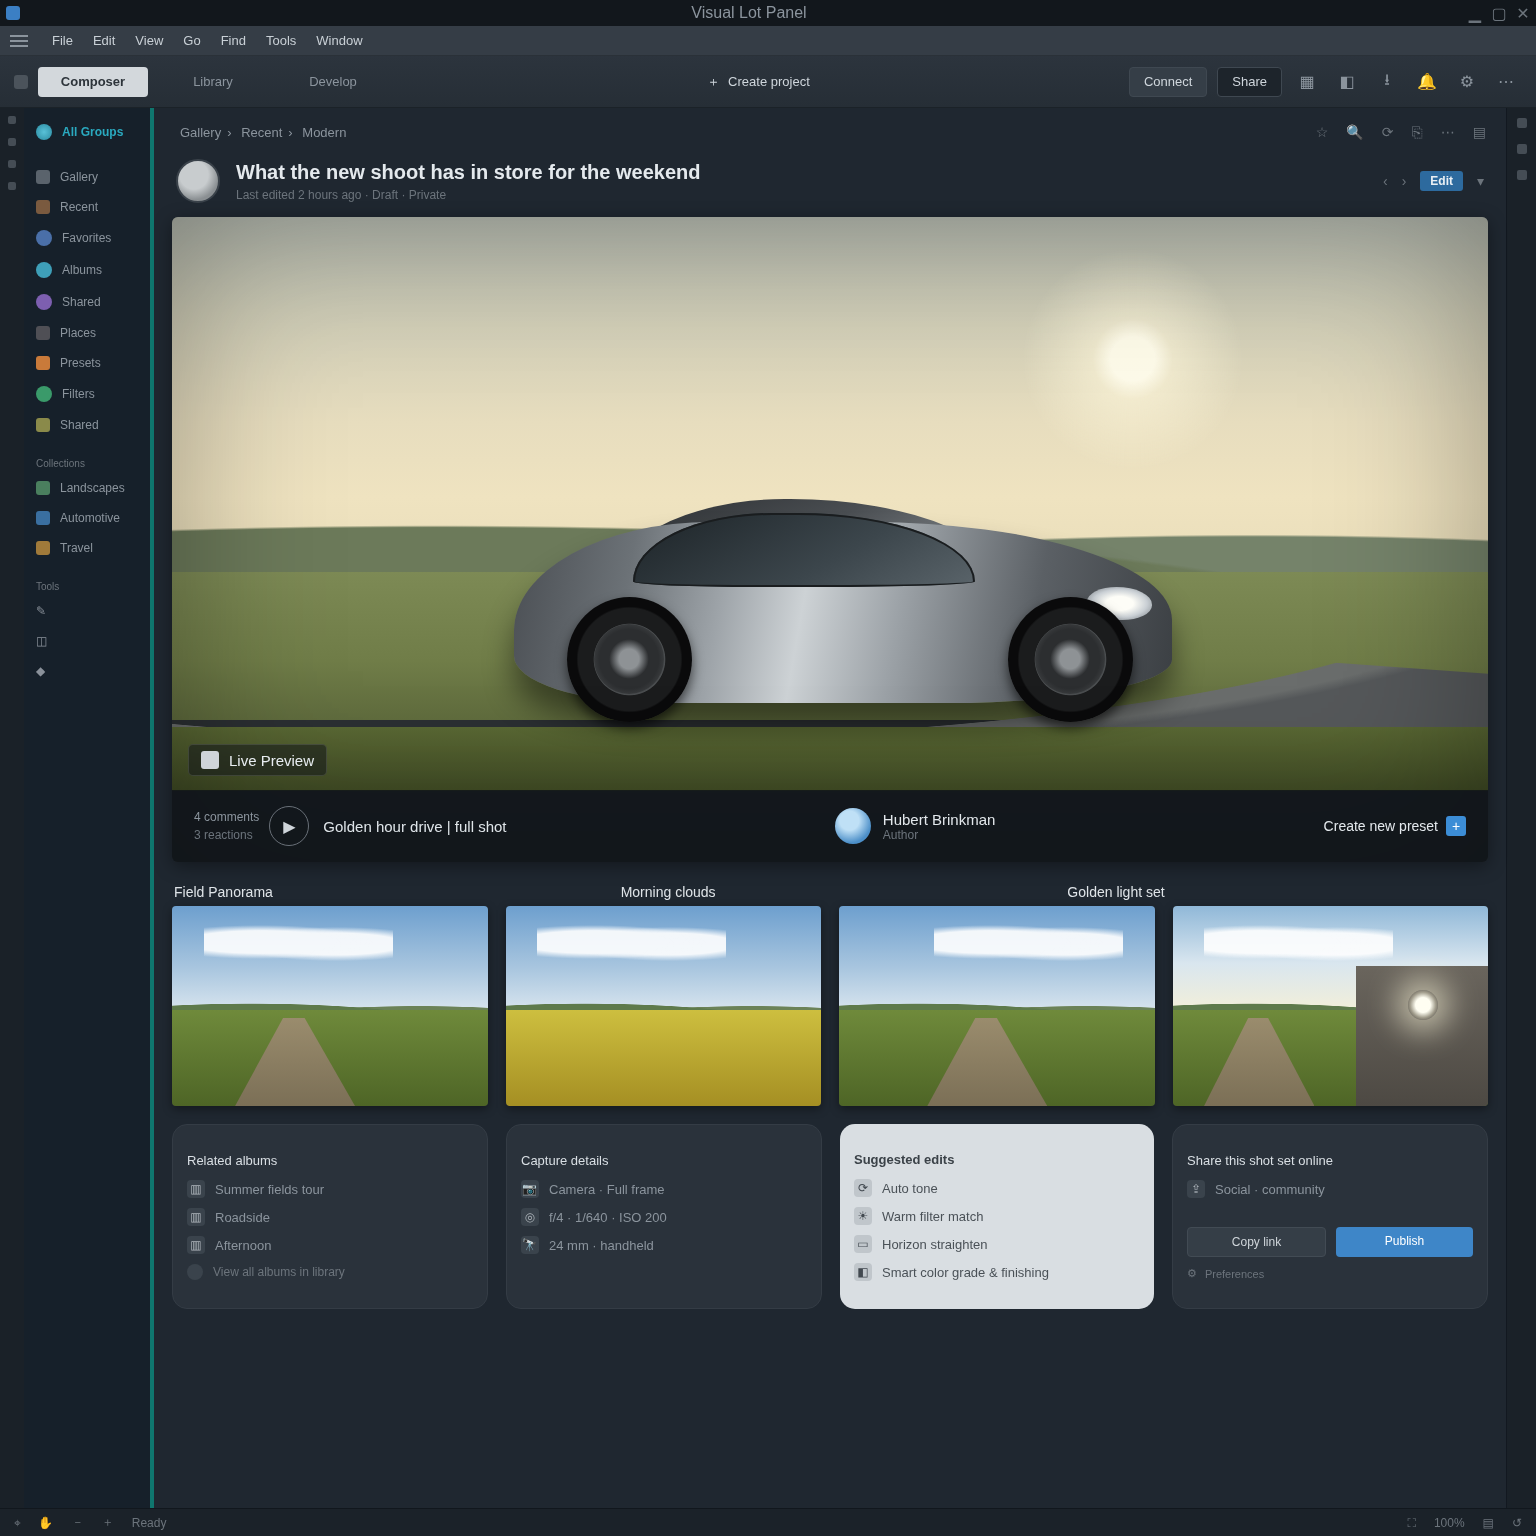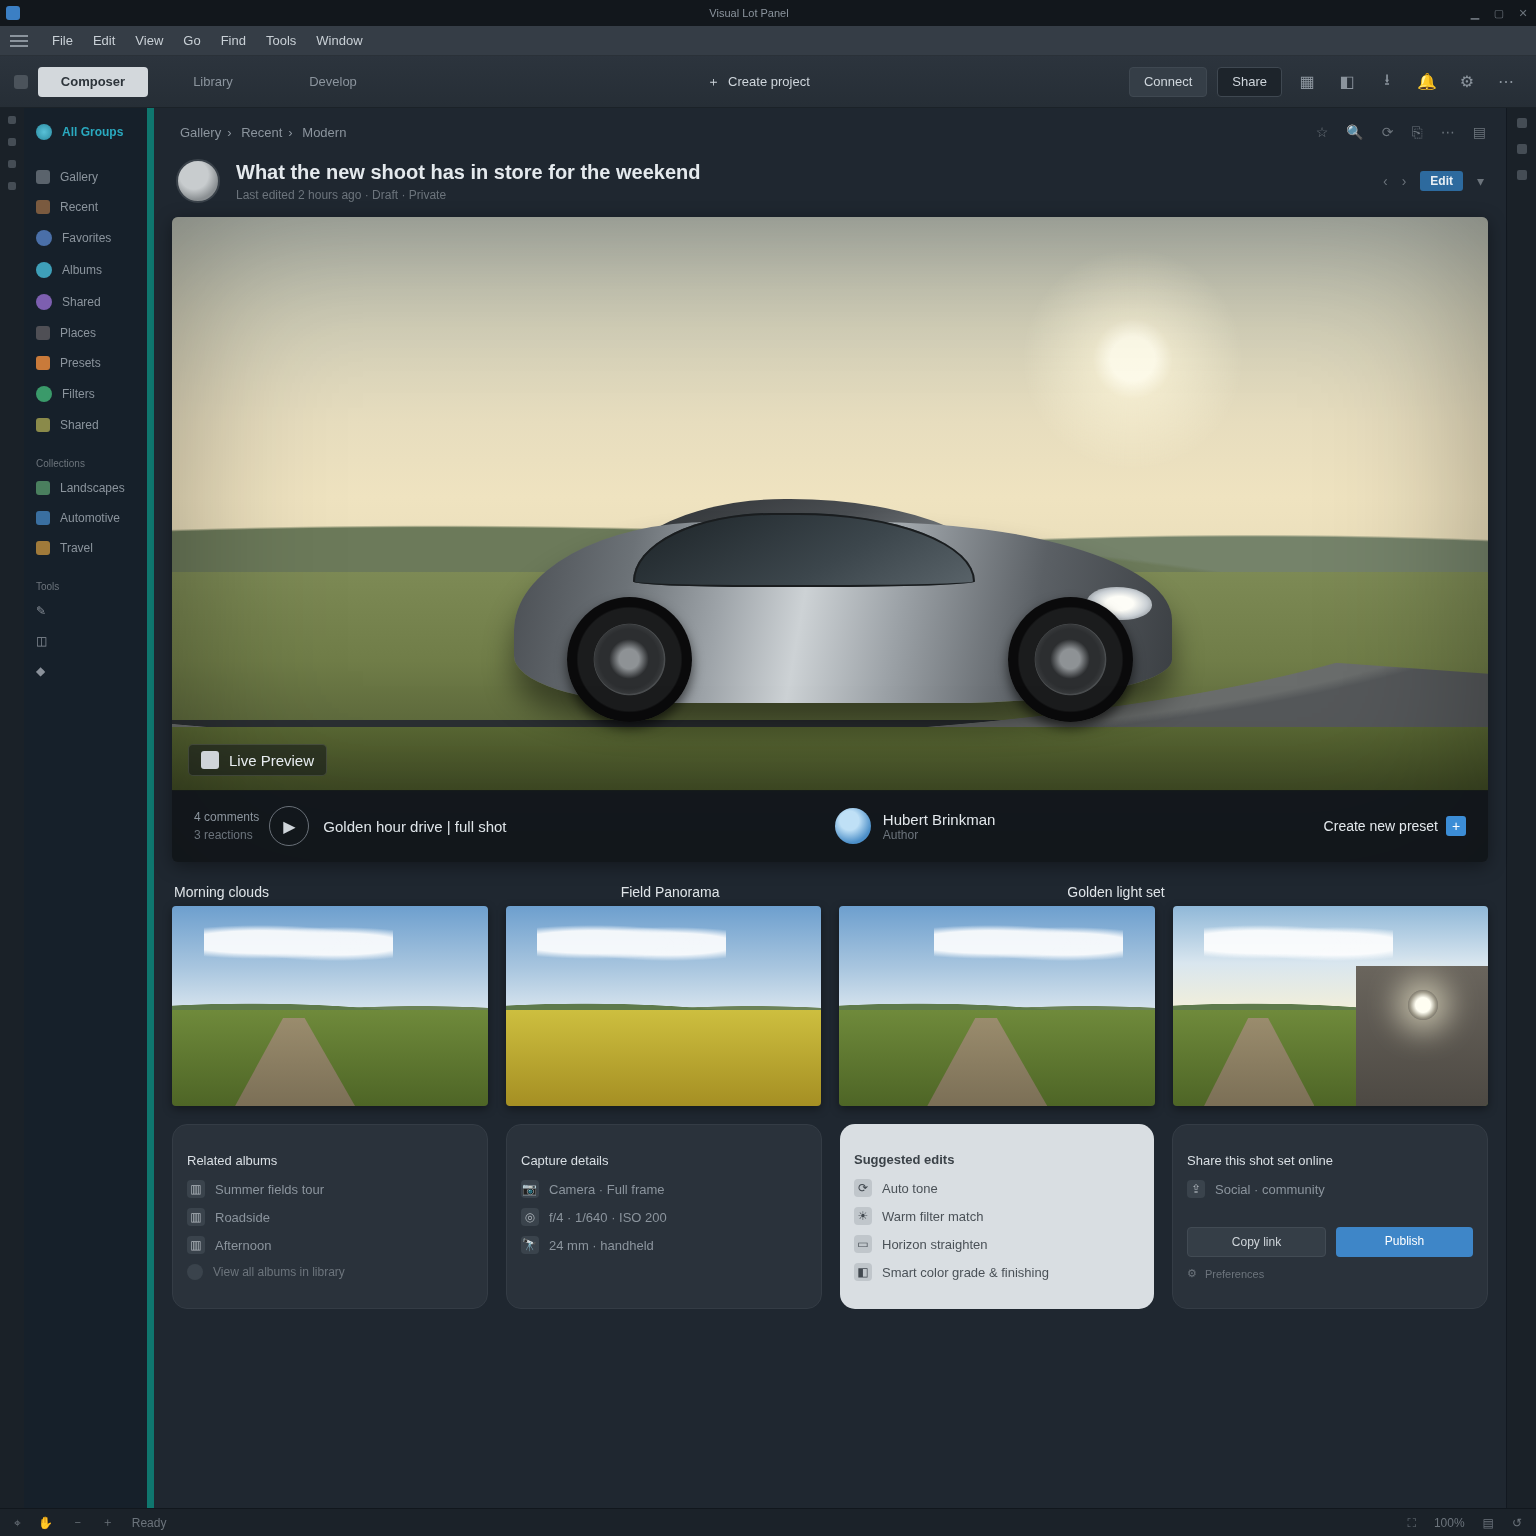--- a/index.html
+++ b/index.html
@@ -26,21 +26,21 @@
     background:#0e1318;
     display:flex;flex-direction:column;
     color:var(--text);
     overflow:hidden;
   }
 
   
   .title-bar{
     height:26px;background:#12171c;
     display:flex;align-items:center;
-    font-size:11px;color:var(--text-dim);
+    font-size:16px;color:var(--text-dim);
     padding:6px 6px;
   }
   .title-bar .app-ico{width:14px;height:14px;border-radius:3px;background:#3b7fc4;margin-right:10px;}
   .title-bar .title-text{flex:1;text-align:center;color:var(--text-dim);}
   .title-bar .win-ctrls{display:flex;gap:10px;}
   .title-bar .win-ctrls span{width:14px;height:14px;display:flex;align-items:center;justify-content:center;color:var(--text-faint);}
 
   
   .menu-bar{
     height:30px;background:var(--menu);
@@ -84,21 +84,21 @@
   .body{flex:1;display:flex;min-height:0;}
   .mini-rail{
     width:24px;background:#1a2128;
     display:flex;flex-direction:column;align-items:center;
     padding-top:8px;gap:14px;
   }
   .mini-rail span{width:8px;height:8px;border-radius:2px;background:#454d55;}
 
   .sidebar{
     width:130px;background:var(--bg-deep);
-    border-right:7px solid #0f766e;
+    border-right:4px solid #0f766e;
     display:flex;flex-direction:column;
     padding:8px 0;
     font-size:12px;
   }
   .side-item{
     display:flex;align-items:center;gap:10px;
     padding:8px 12px;color:var(--text-dim);
     position:relative;
   }
   .side-item.primary{color:var(--teal);font-weight:600;}
@@ -482,22 +482,22 @@
         </div>
         <div class="hb-flex"></div>
         <div class="hb-btn">
           <span>Create new preset</span>
           <span class="plus">+</span>
         </div>
       </div>
     </div>
 
     <div class="row-head">
+      <div class="col">Field Panorama</div>
       <div class="col">Morning clouds</div>
-      <div class="col">Field Panorama</div>
       <div class="col">Golden light set</div>
     </div>
 
     <div class="thumbs">
       <div class="thumb green">
         <div class="th-sky"></div>
             <div class="th-cloud"></div>
             <div class="th-hill"></div>
             <div class="th-field"></div>
             <div class="th-path"></div>

